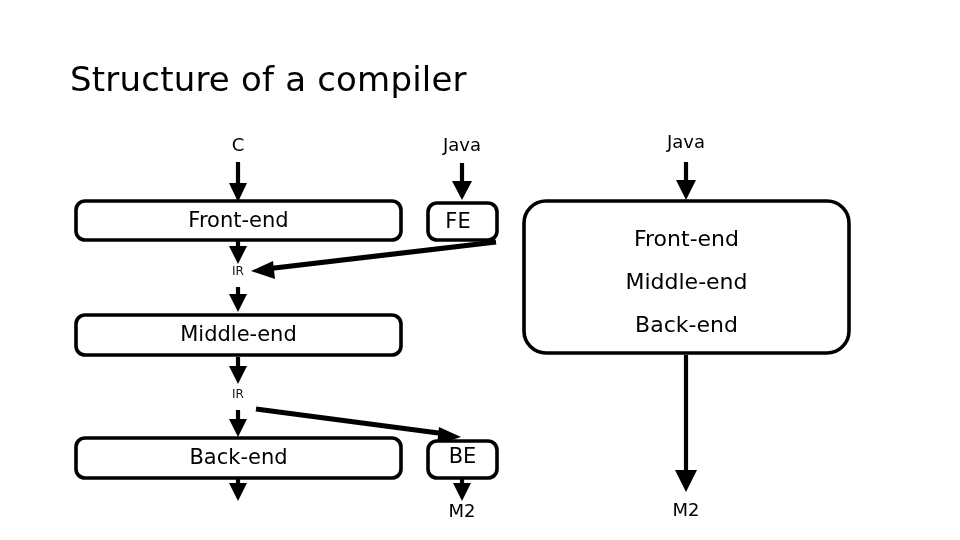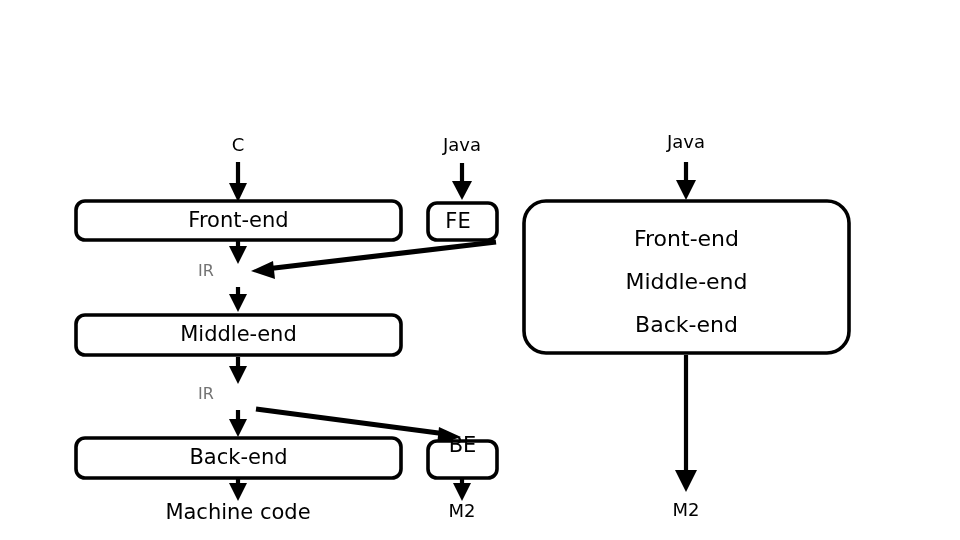--- a/index.html
+++ b/index.html
@@ -66,24 +66,24 @@
   .node-label {
     position: absolute;
     text-align: center;
     font-size: 21px;
     line-height: 25px;
     color: #000000;
     white-space: nowrap;
   }
   .edge-label {
     position: absolute;
-    text-align: left;
-    font-size: 16px;
+    text-align: center;
+    font-size: 12px;
     line-height: 20px;
-    color: #737373;
+    color: #0f172a;
     white-space: nowrap;
   }
   .io-label {
     position: absolute;
     text-align: center;
     font-size: 18px;
     line-height: 22px;
     color: #000000;
     white-space: nowrap;
   }
@@ -94,20 +94,21 @@
     line-height: 29px;
     color: #000000;
     white-space: nowrap;
   }
 </style>
 </head>
 <body>
 
 <div id="slide">
 
+  <div class="abs" id="slide-title">Structure of a compiler</div>
 
   <svg id="vector-layer" viewBox="0 0 960 540" xmlns="http://www.w3.org/2000/svg">
 
     <g>
       <line class="arrow-line" x1="238" y1="162" x2="238" y2="192"></line>
       <polygon class="arrow-head" points="238,202 229,183 247,183"></polygon>
     </g>
 
     <rect class="shape-thick" x="76" y="201" width="325" height="39" rx="9" ry="9"></rect>
 
@@ -183,27 +184,26 @@
   <div class="node-label" style="left:78px; top:208px; width:321px;">Front-end</div>
 
   <div class="edge-label" style="left:198px; top:261px; width:80px;">IR</div>
 
   <div class="node-label" style="left:78px; top:322px; width:321px;">Middle-end</div>
 
   <div class="edge-label" style="left:198px; top:384px; width:80px;">IR</div>
 
   <div class="node-label" style="left:78px; top:445px; width:321px;">Back-end</div>
 
-  <div class="node-label" style="left:118px; top:500px; width:240px;">Machine code</div>
 
   <div class="io-label" style="left:422px; top:134px; width:80px;">Java</div>
 
   <div class="node-label" style="left:428px; top:209px; width:60px;">FE</div>
 
-  <div class="node-label" style="left:428px; top:433px; width:69px;">BE</div>
+  <div class="node-label" style="left:428px; top:444px; width:69px;">BE</div>
 
   <div class="io-label" style="left:422px; top:500px; width:80px;">M2</div>
 
   <div class="io-label" style="left:646px; top:131px; width:80px;">Java</div>
 
   <div class="big-node-label" style="left:524px; top:224px; width:325px;">Front-end</div>
 
   <div class="big-node-label" style="left:524px; top:267px; width:325px;">Middle-end</div>
 
   <div class="big-node-label" style="left:524px; top:310px; width:325px;">Back-end</div>

